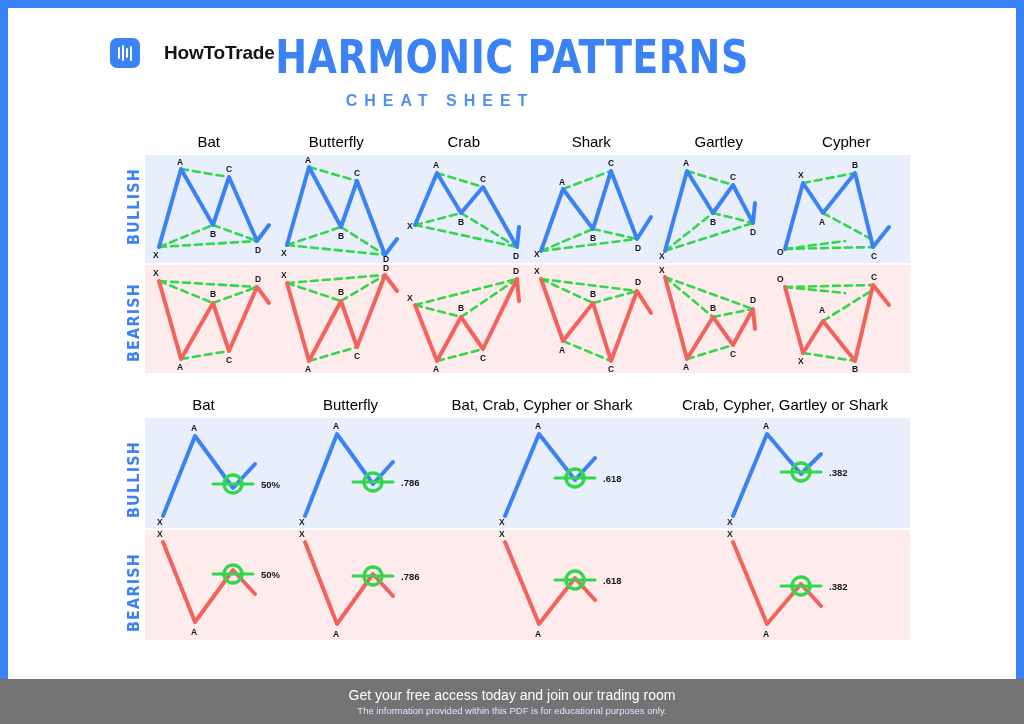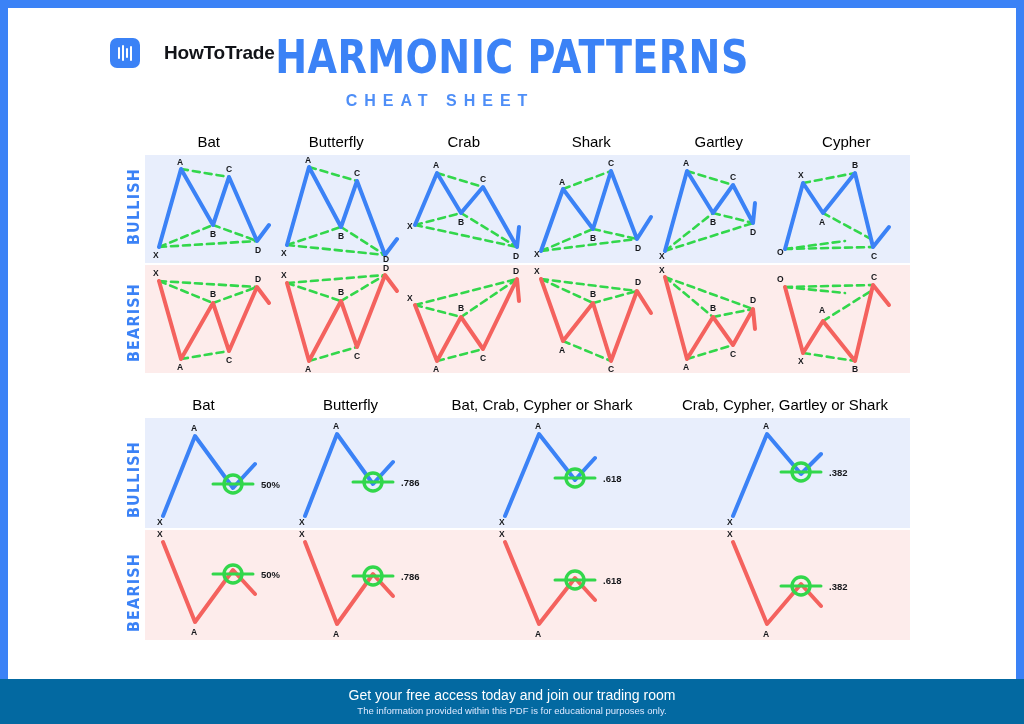--- a/index.html
+++ b/index.html
@@ -94,21 +94,21 @@
     font-size: 8.5px; font-weight: 700; fill: #15171b;
   }
   .ret-lbl {
     font-family: "Liberation Sans", sans-serif;
     font-size: 9.5px; font-weight: 700; fill: #15171b;
   }
 
   
   .footer {
     position: absolute; left: 0; bottom: 0; width: 1024px; height: 45px;
-    background: #0369a1;
+    background: #737373;
     display: flex; flex-direction: column;
     align-items: center; justify-content: center; gap: 2px;
   }
   .footer-main {
     font-size: 14px; color: #ffffff; font-weight: 400;
   }
   .footer-sub {
     font-size: 9.5px; color: #dce8ff; font-weight: 400;
   }
 </style>

